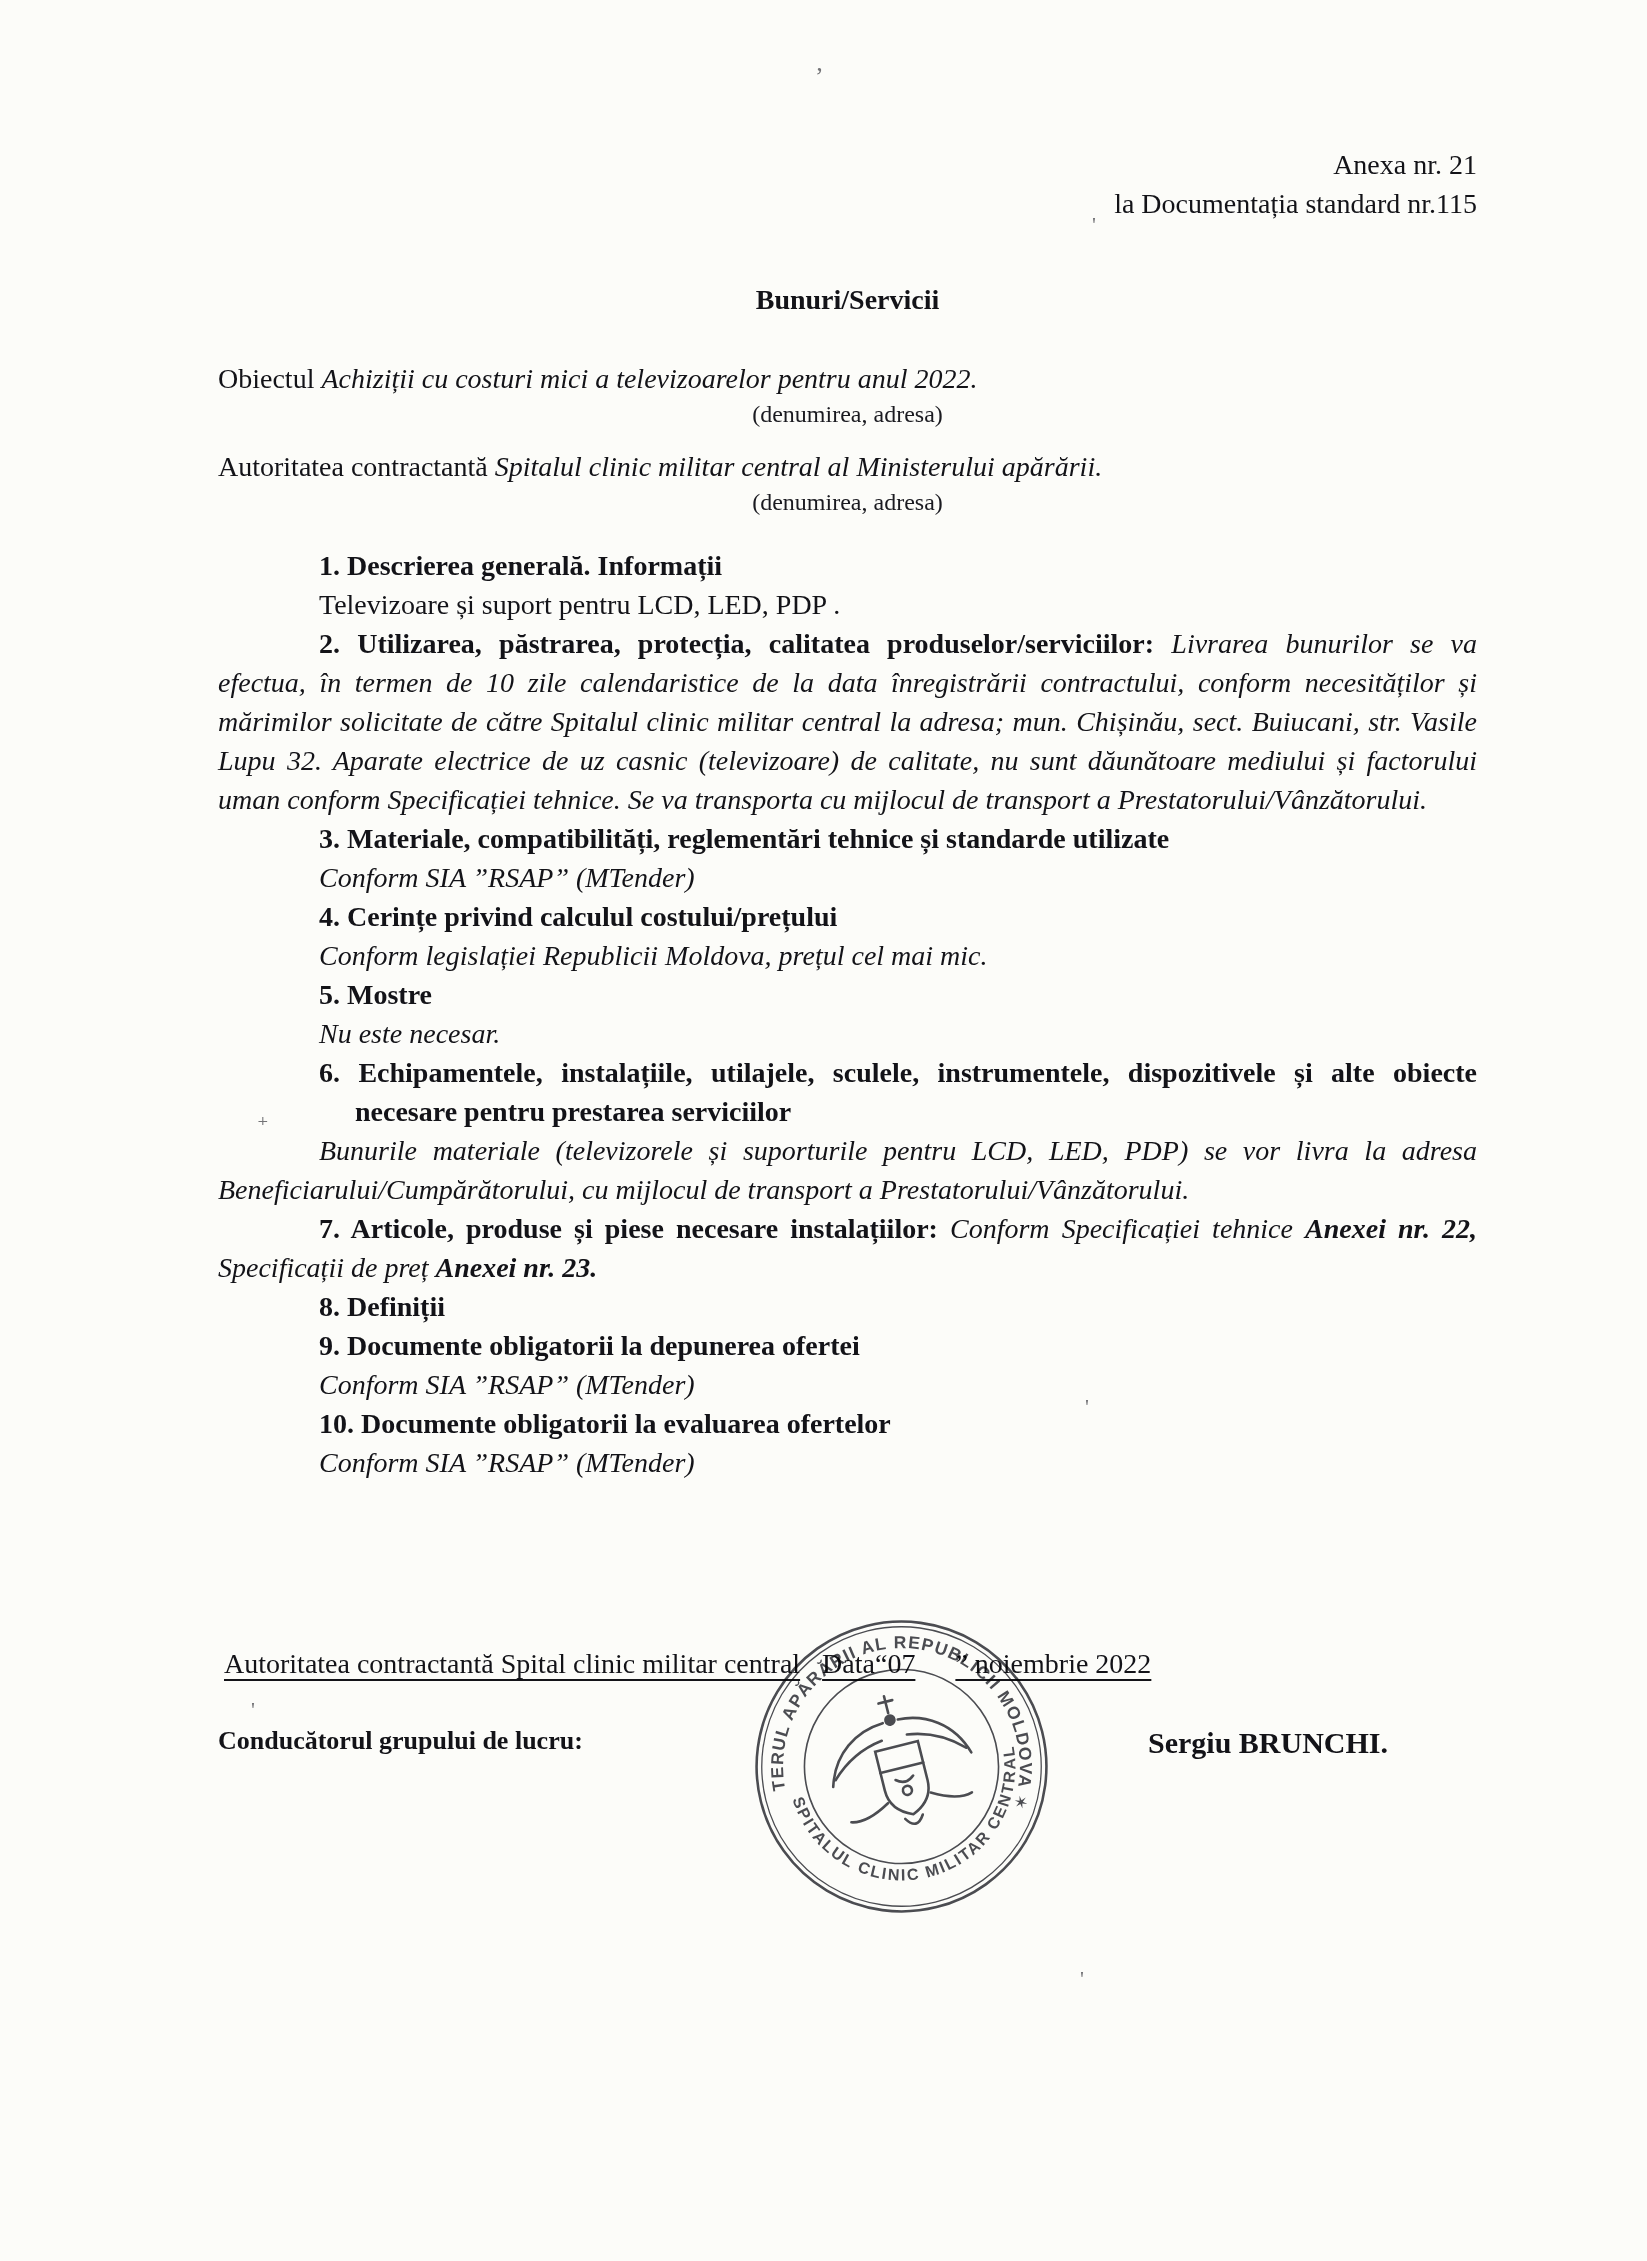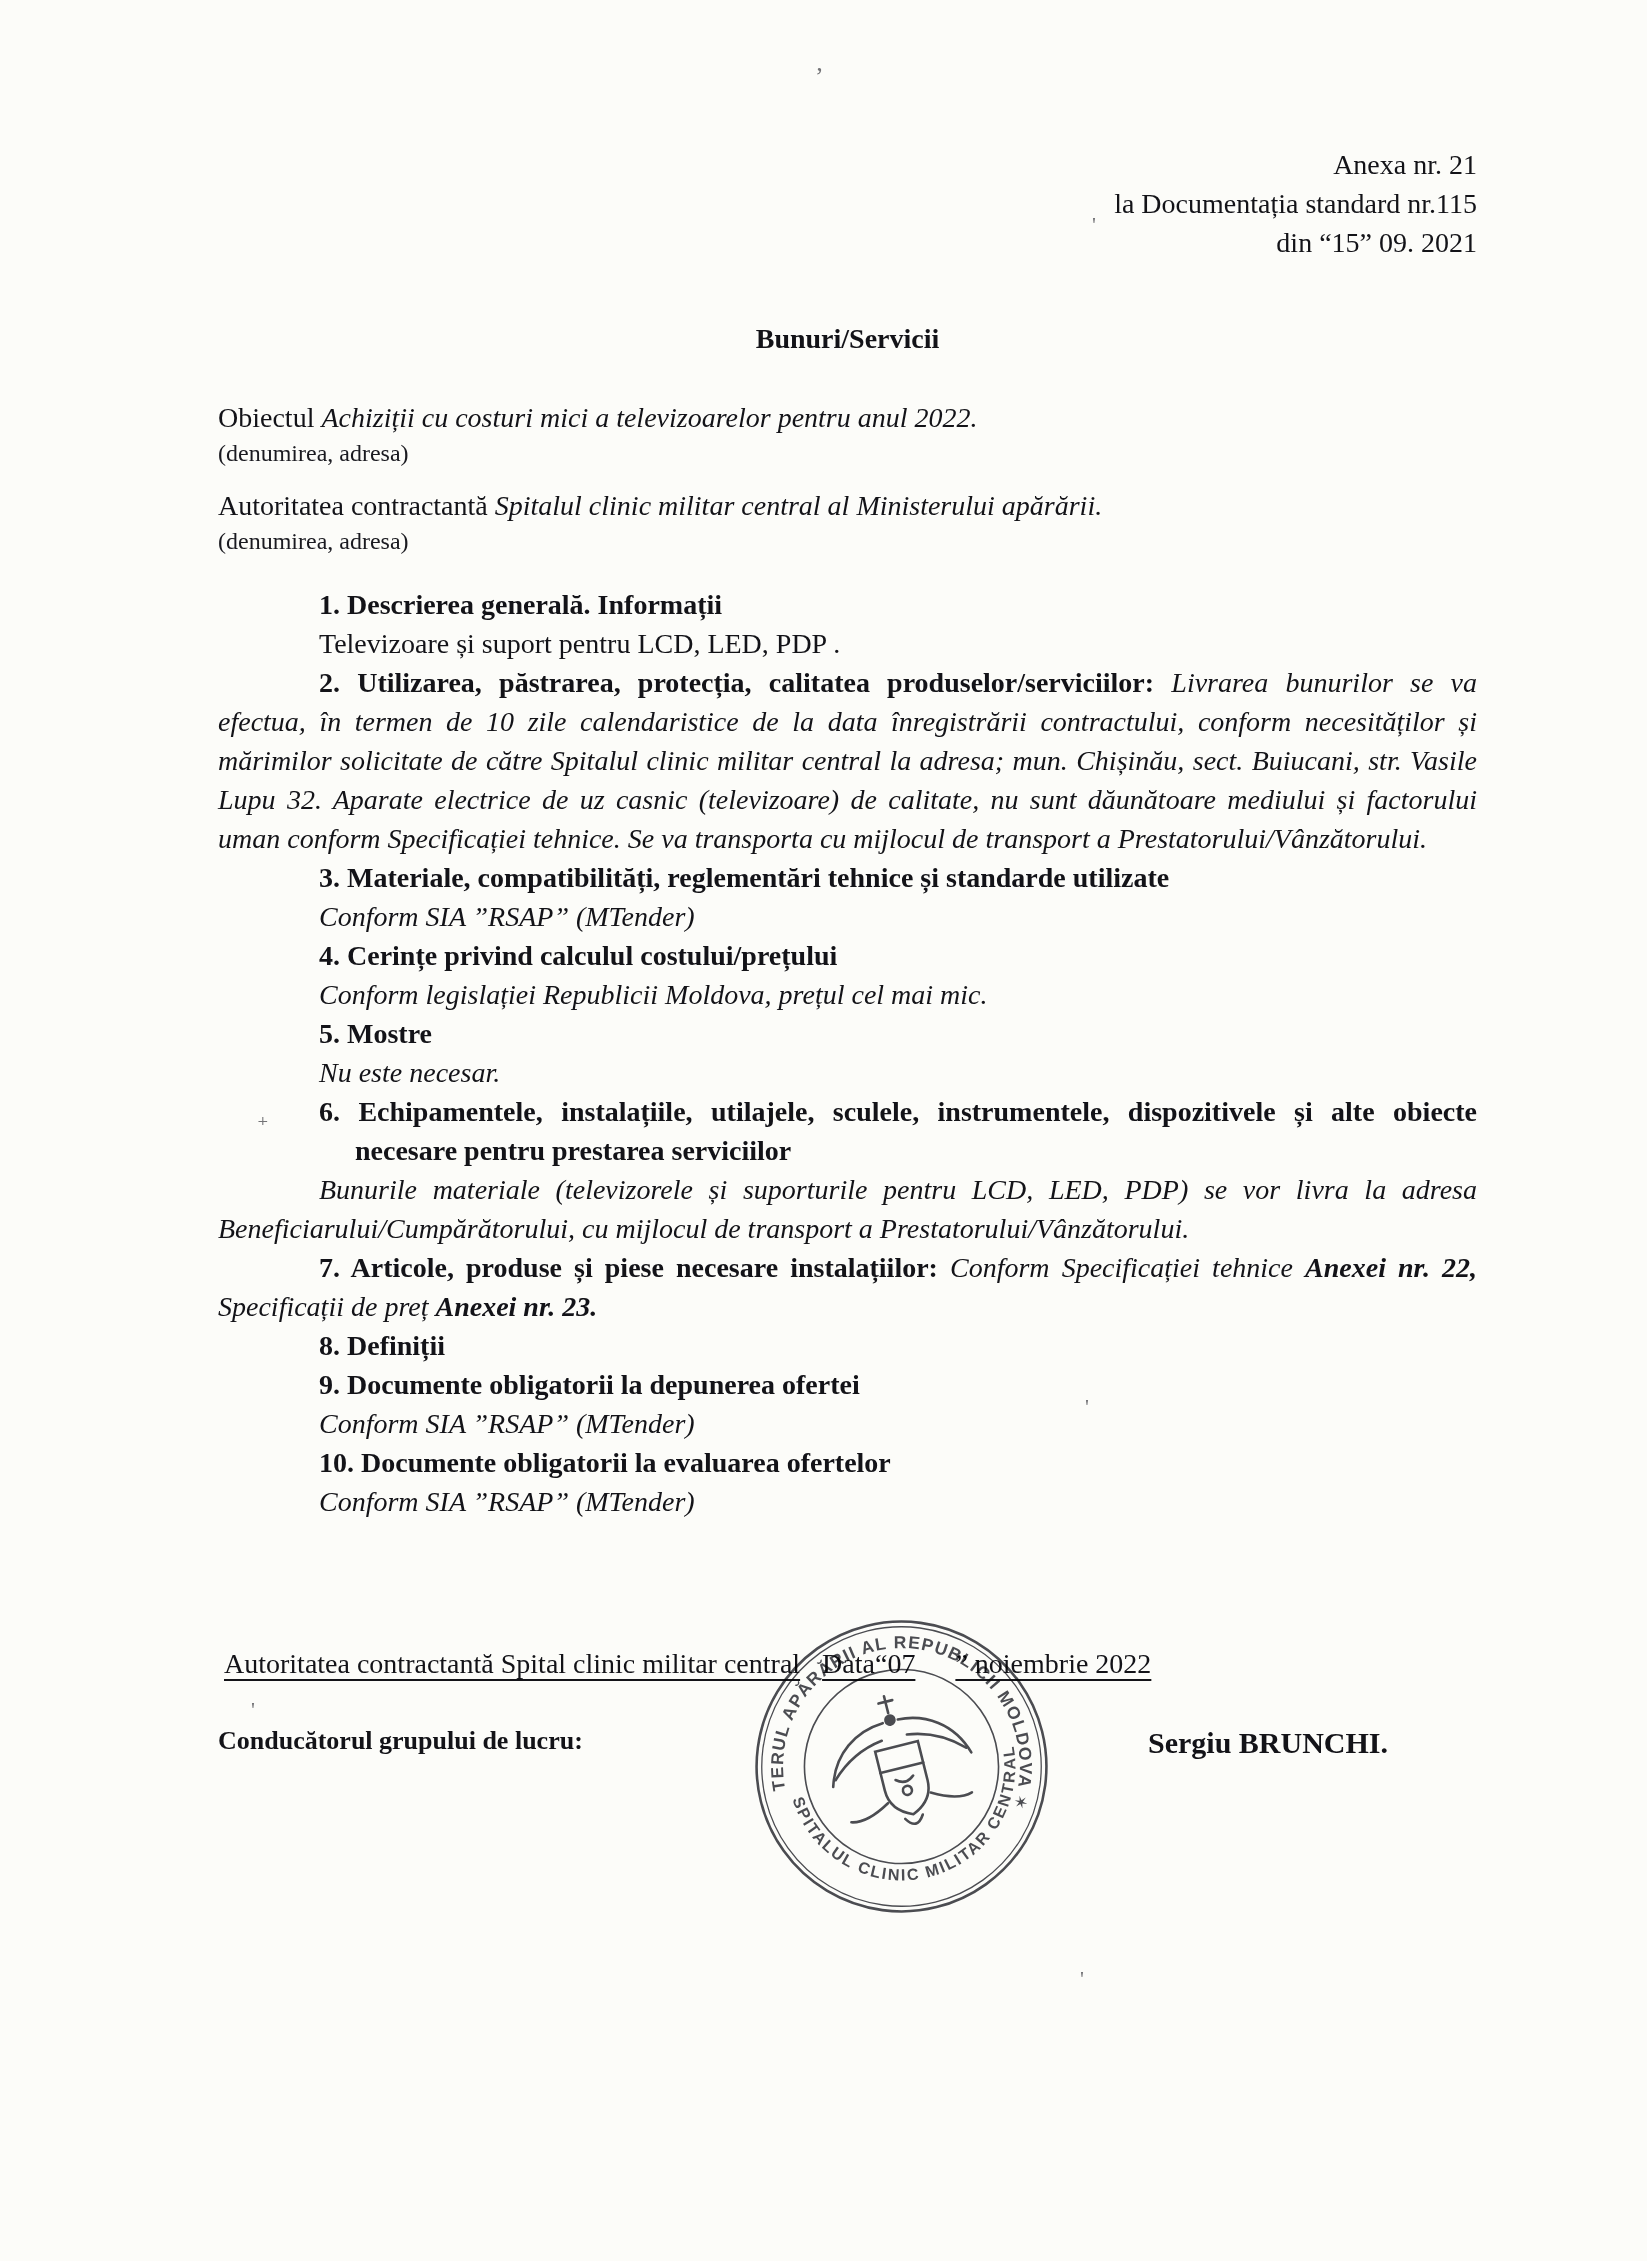--- a/index.html
+++ b/index.html
@@ -20,21 +20,21 @@
     font-size: 28px;
     line-height: 39px;
   }
   .annex-block { padding-top: 145px; text-align: right; }
   .annex-line { white-space: nowrap; }
   .title-block { margin-top: 57px; text-align: center; font-weight: bold; }
   .doc-title { font-size: 30px; letter-spacing: 0.6px; }
   .doc-subtitle { font-size: 28px; }
   .field-line { margin-top: 16px; }
   .field-line.first { margin-top: 40px; }
-  .caption { font-size: 24px; line-height: 33px; color: #1a1a20; }
+  .caption { font-size: 24px; line-height: 33px; text-align: center; color: #1a1a20; }
   .sections { margin-top: 27px; }
   .h { font-weight: bold; }
   .it { font-style: italic; }
   .hit { font-weight: bold; font-style: italic; }
   .ind { padding-left: 101px; }
   .ind2 { padding-left: 37px; }
   .para { text-align: justify; text-indent: 101px; }
   .hang { padding-left: 137px; text-indent: -36px; text-align: justify; }
 
   .sig-line {
@@ -105,21 +105,20 @@
 </head>
 <body>
 
 <div class="page">
 
   <div class="content">
 
     <div class="annex-block">
       <div class="annex-line">Anexa nr. 21</div>
       <div class="annex-line">la Documentația standard nr.115</div>
-      <div class="annex-line">din “15” 09. 2021</div>
     </div>
 
     <div class="title-block">
       <div class="doc-subtitle">Bunuri/Servicii</div>
     </div>
 
     <div class="field-line first">
       <span>Obiectul</span>
       <span class="it">Achiziții cu costuri mici a televizoarelor  pentru anul 2022.</span>
     </div>

